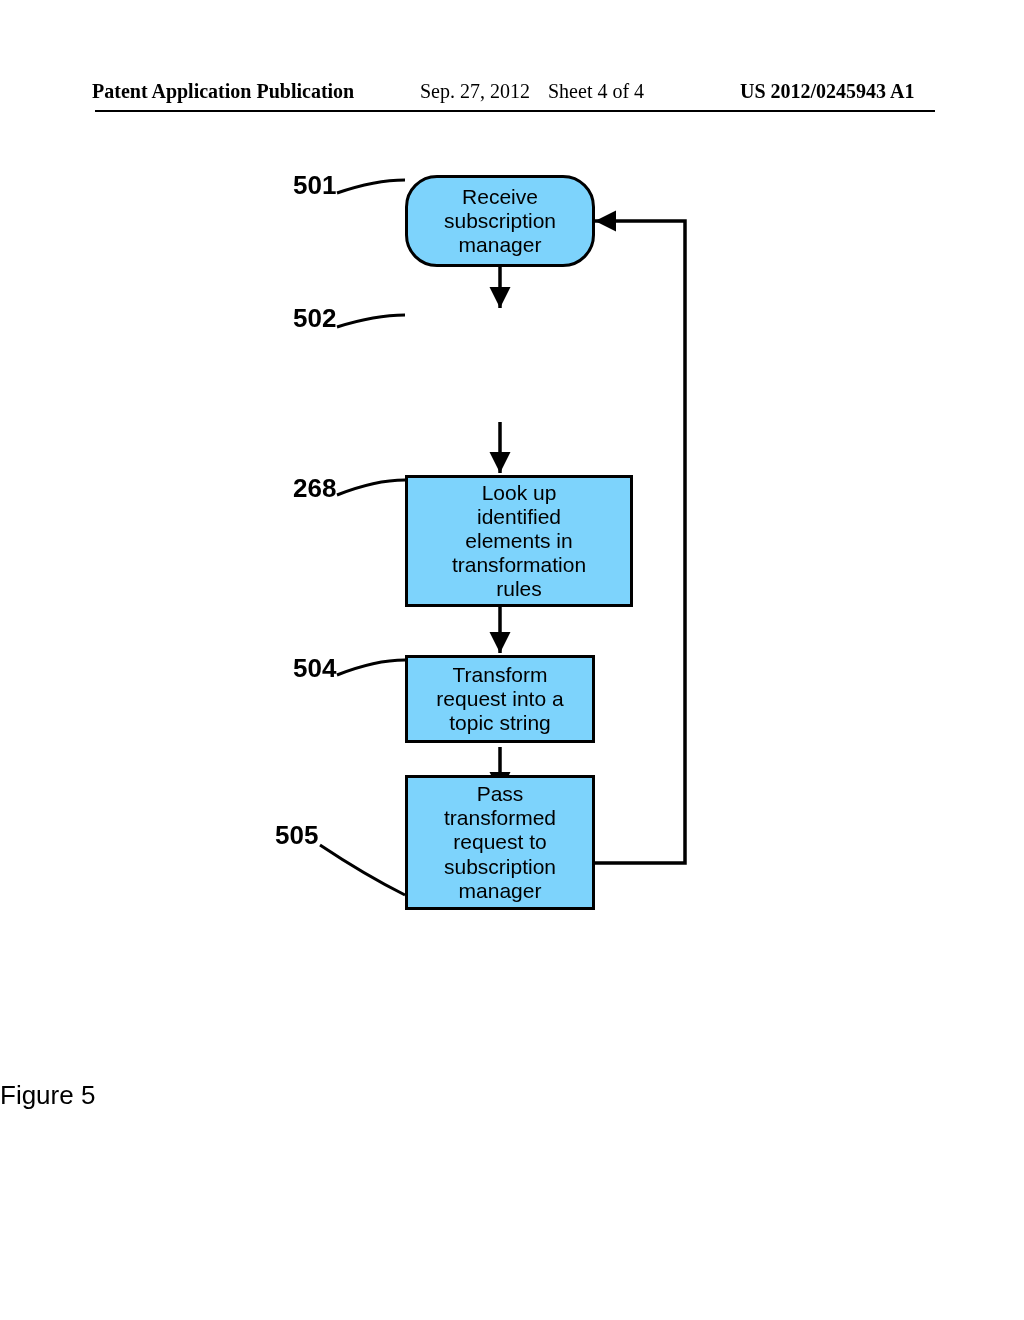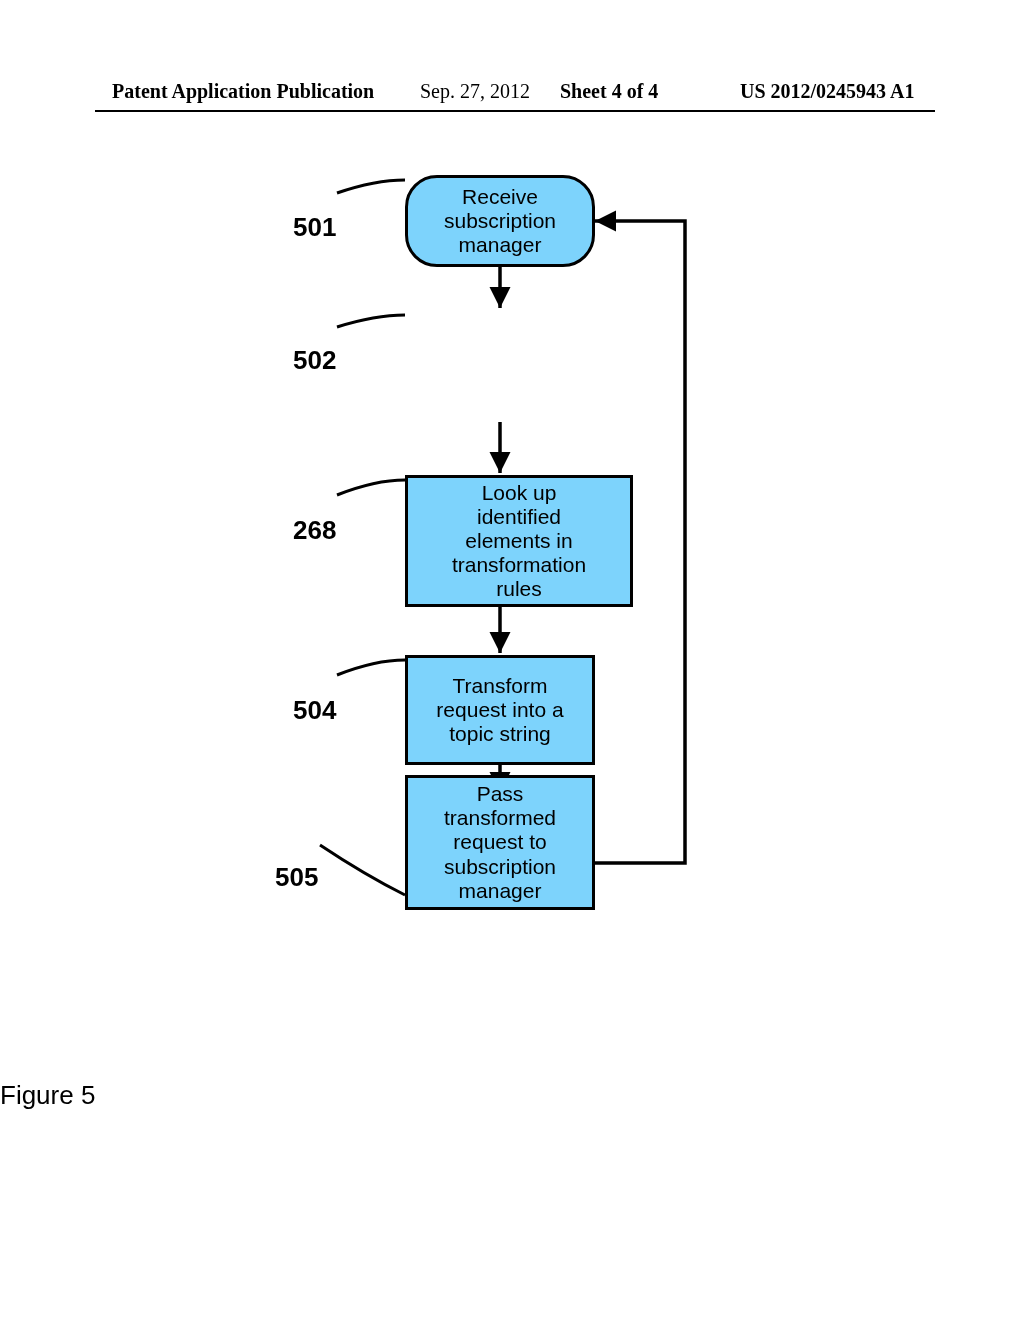--- a/index.html
+++ b/index.html
@@ -14,31 +14,30 @@
   }
   .header {
     position: absolute;
     top: 80px;
     left: 0;
     width: 1024px;
     font-size: 20px;
   }
   .header .pub {
     position: absolute;
-    left: 112px;
+    left: 92px;
     font-weight: bold;
   }
   .header .date {
     position: absolute;
     left: 420px;
   }
   .header .sheet {
     position: absolute;
-    left: 560px;
-    font-weight: bold;
+    left: 548px;
   }
   .header .docnum {
     position: absolute;
     left: 740px;
     font-weight: bold;
   }
   .header .rule {
     position: absolute;
     top: 30px;
     left: 95px;
@@ -71,29 +70,28 @@
   }
 
   .rounded {
     border-radius: 32px;
   }
 
   
   #n501 { top: 0px;   left: 140px; width: 190px; height: 92px; }
   #n502 { top: 135px; left: 140px; width: 190px; height: 112px; }
   #n503 { top: 300px; left: 140px; width: 228px; height: 132px; }
-  #n504 { top: 480px; left: 140px; width: 190px; height: 110px; }
+  #n504 { top: 480px; left: 140px; width: 190px; height: 88px; }
   #n505 { top: 600px; left: 140px; width: 190px; height: 135px; }
 
   .reflabel {
     position: absolute;
     font-family: Arial, Helvetica, sans-serif;
     font-size: 26px;
     font-weight: bold;
-    margin-top: 42px;
   }
   #l501 { top: -5px;  left: 28px; }
   #l502 { top: 128px; left: 28px; }
   #l503 { top: 298px; left: 28px; }
   #l504 { top: 478px; left: 28px; }
   #l505 { top: 645px; left: 10px; }
 
   .caption {
     position: absolute;
     top: 1080px;

